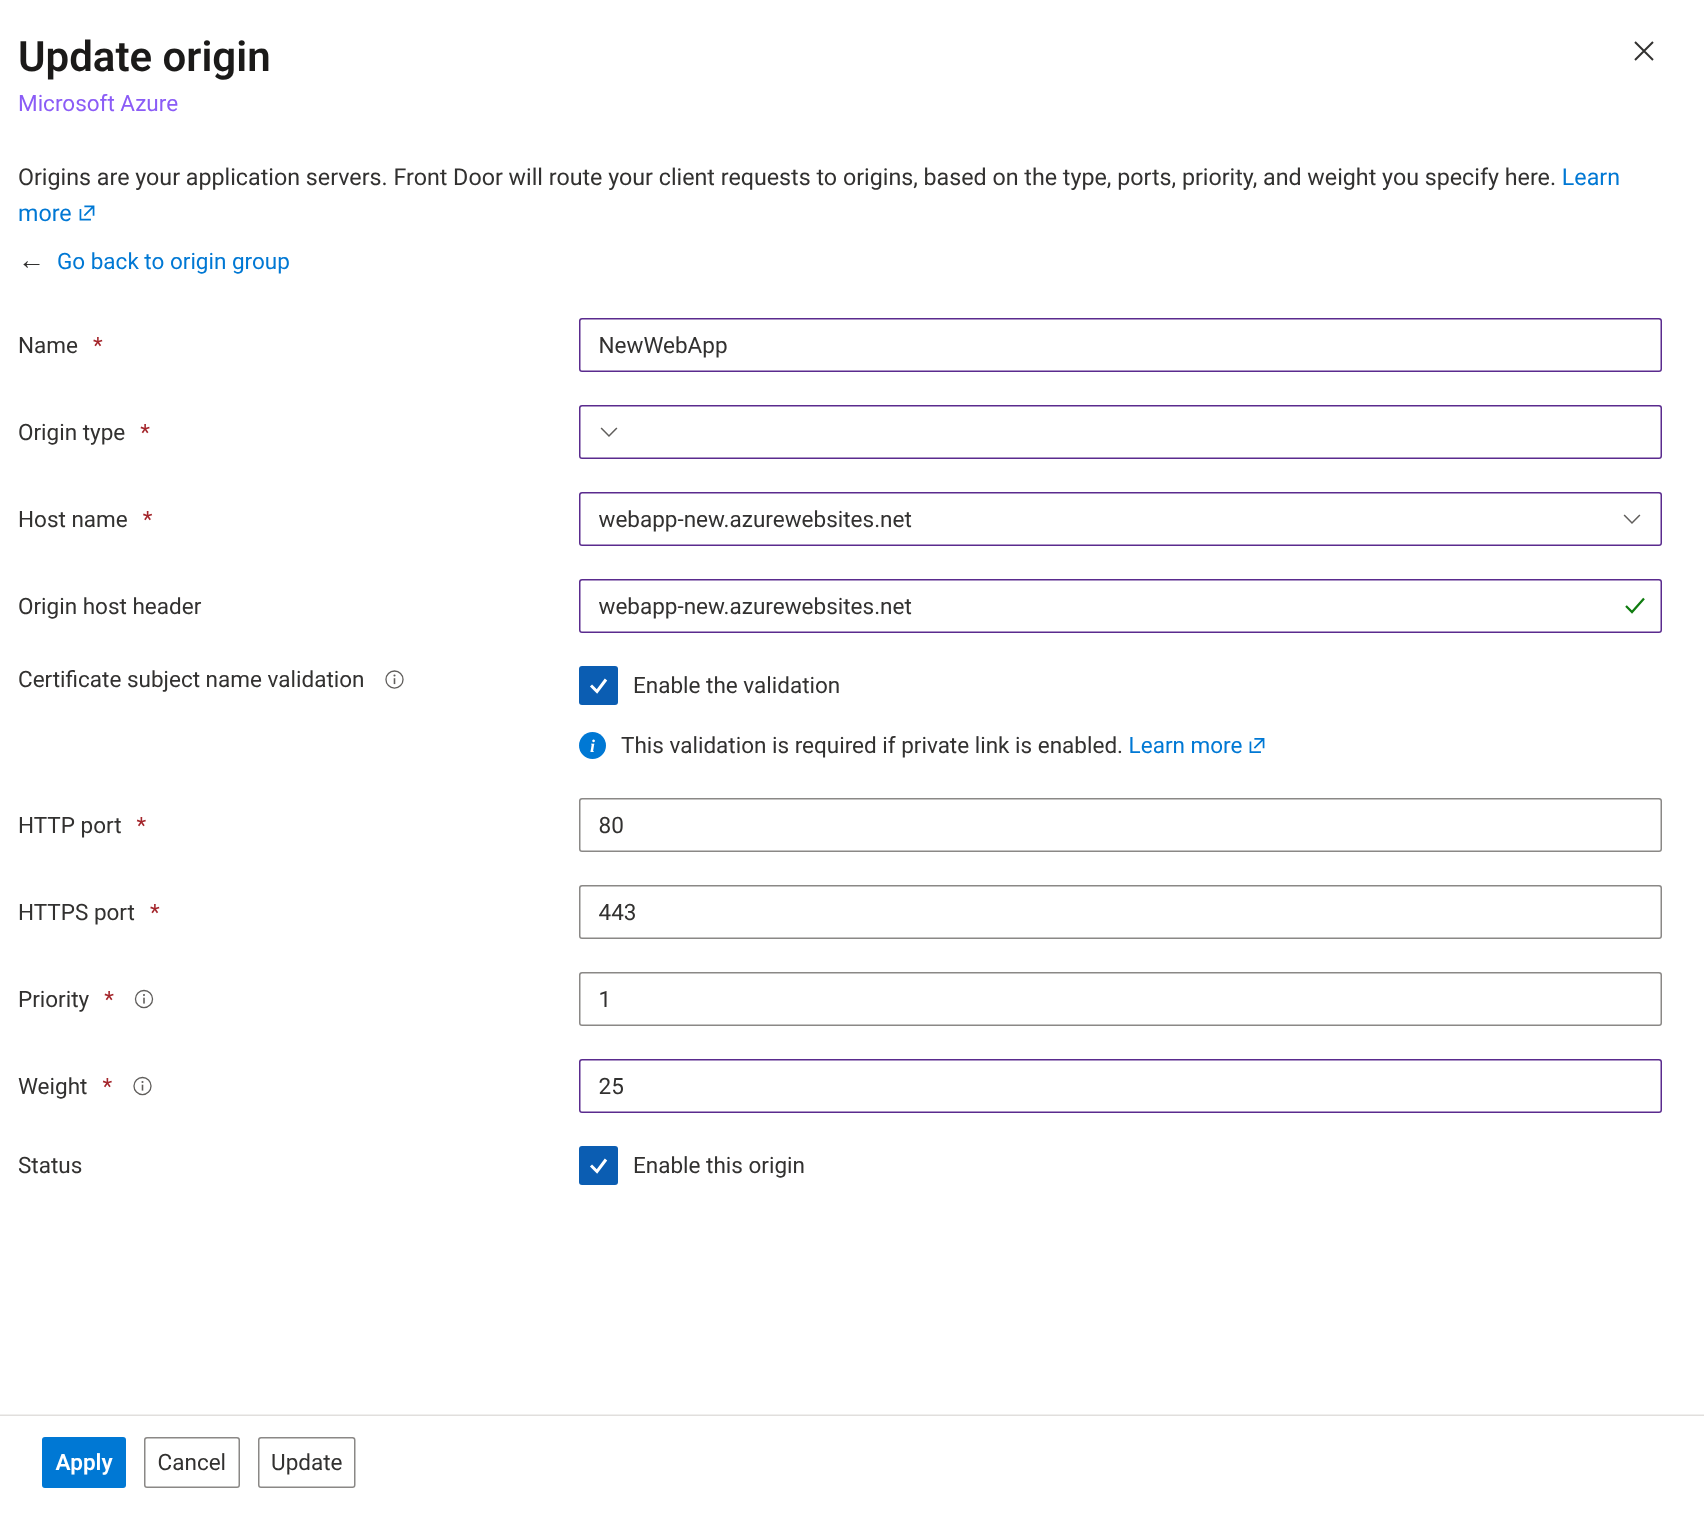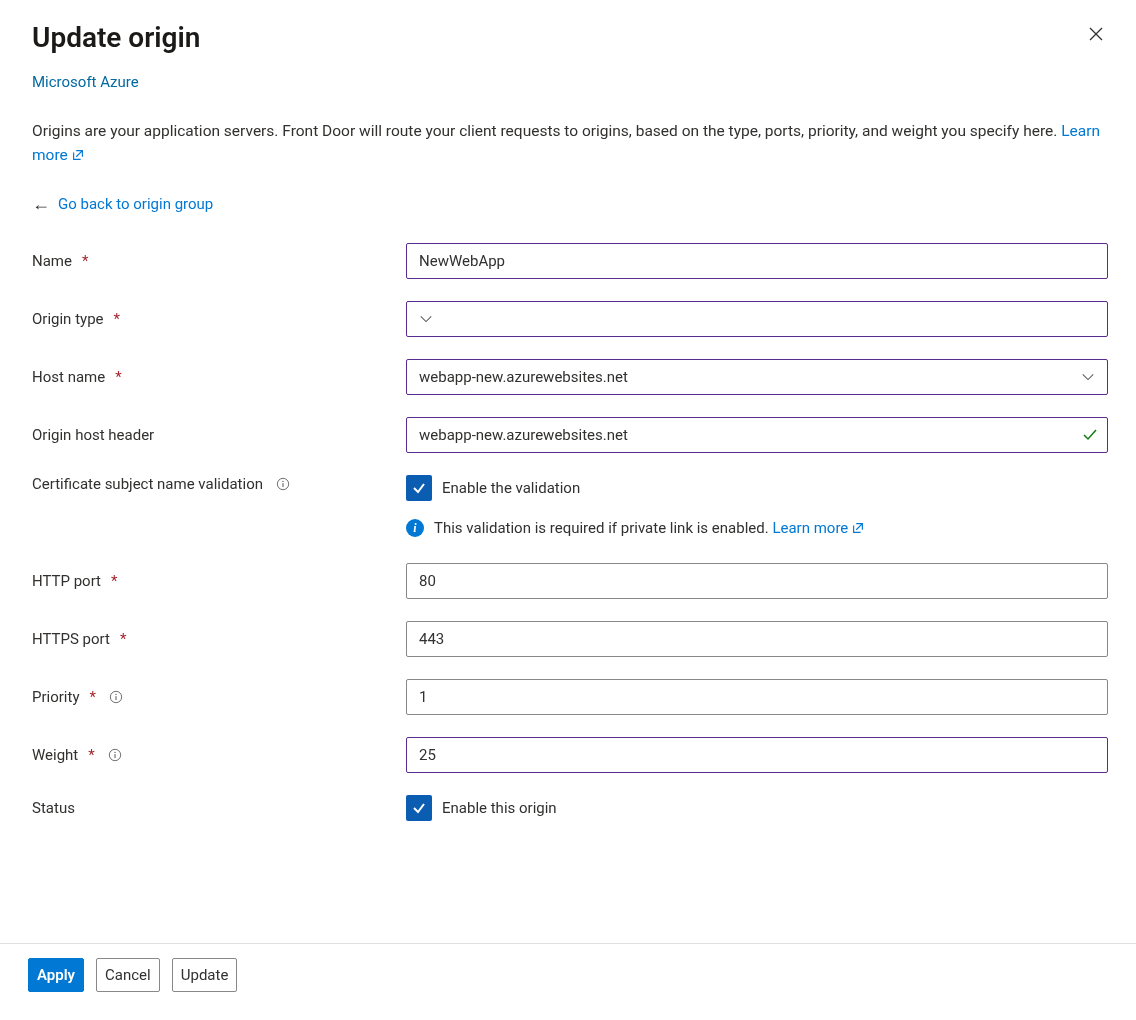--- a/index.html
+++ b/index.html
@@ -10,54 +10,54 @@
     body {
       font-family: "Segoe UI", -apple-system, BlinkMacSystemFont, Roboto, "Helvetica Neue", Arial, sans-serif;
       background: #ffffff;
       color: #323130;
       font-size: 14px;
       width: 1136px;
       height: 1020px;
       position: relative;
     }
     .panel {
-      padding: 20px 28px 0 32px;
+      padding: 20px 28px 0 12px;
     }
     .header {
       position: relative;
       margin-bottom: 28px;
     }
     .title {
       font-size: 28px;
       font-weight: 600;
       color: #1b1a19;
       line-height: 36px;
     }
     .subtitle {
       font-size: 15px;
-      color: #0369a1;
-      margin-top: 17px;
+      color: #8b5cf6;
+      margin-top: 4px;
     }
     .close-btn {
       position: absolute;
       top: 4px;
       right: 0;
       width: 24px;
       height: 24px;
       background: none;
       border: none;
       cursor: pointer;
       color: #323130;
       font-size: 16px;
     }
     .description {
       font-size: 15.5px;
       line-height: 24px;
       color: #323130;
-      margin-bottom: 26px;
+      margin-bottom: 9px;
     }
     .link {
       color: #0078d4;
       text-decoration: none;
       cursor: pointer;
     }
     .external-icon {
       display: inline-block;
       width: 14px;
       height: 14px;

